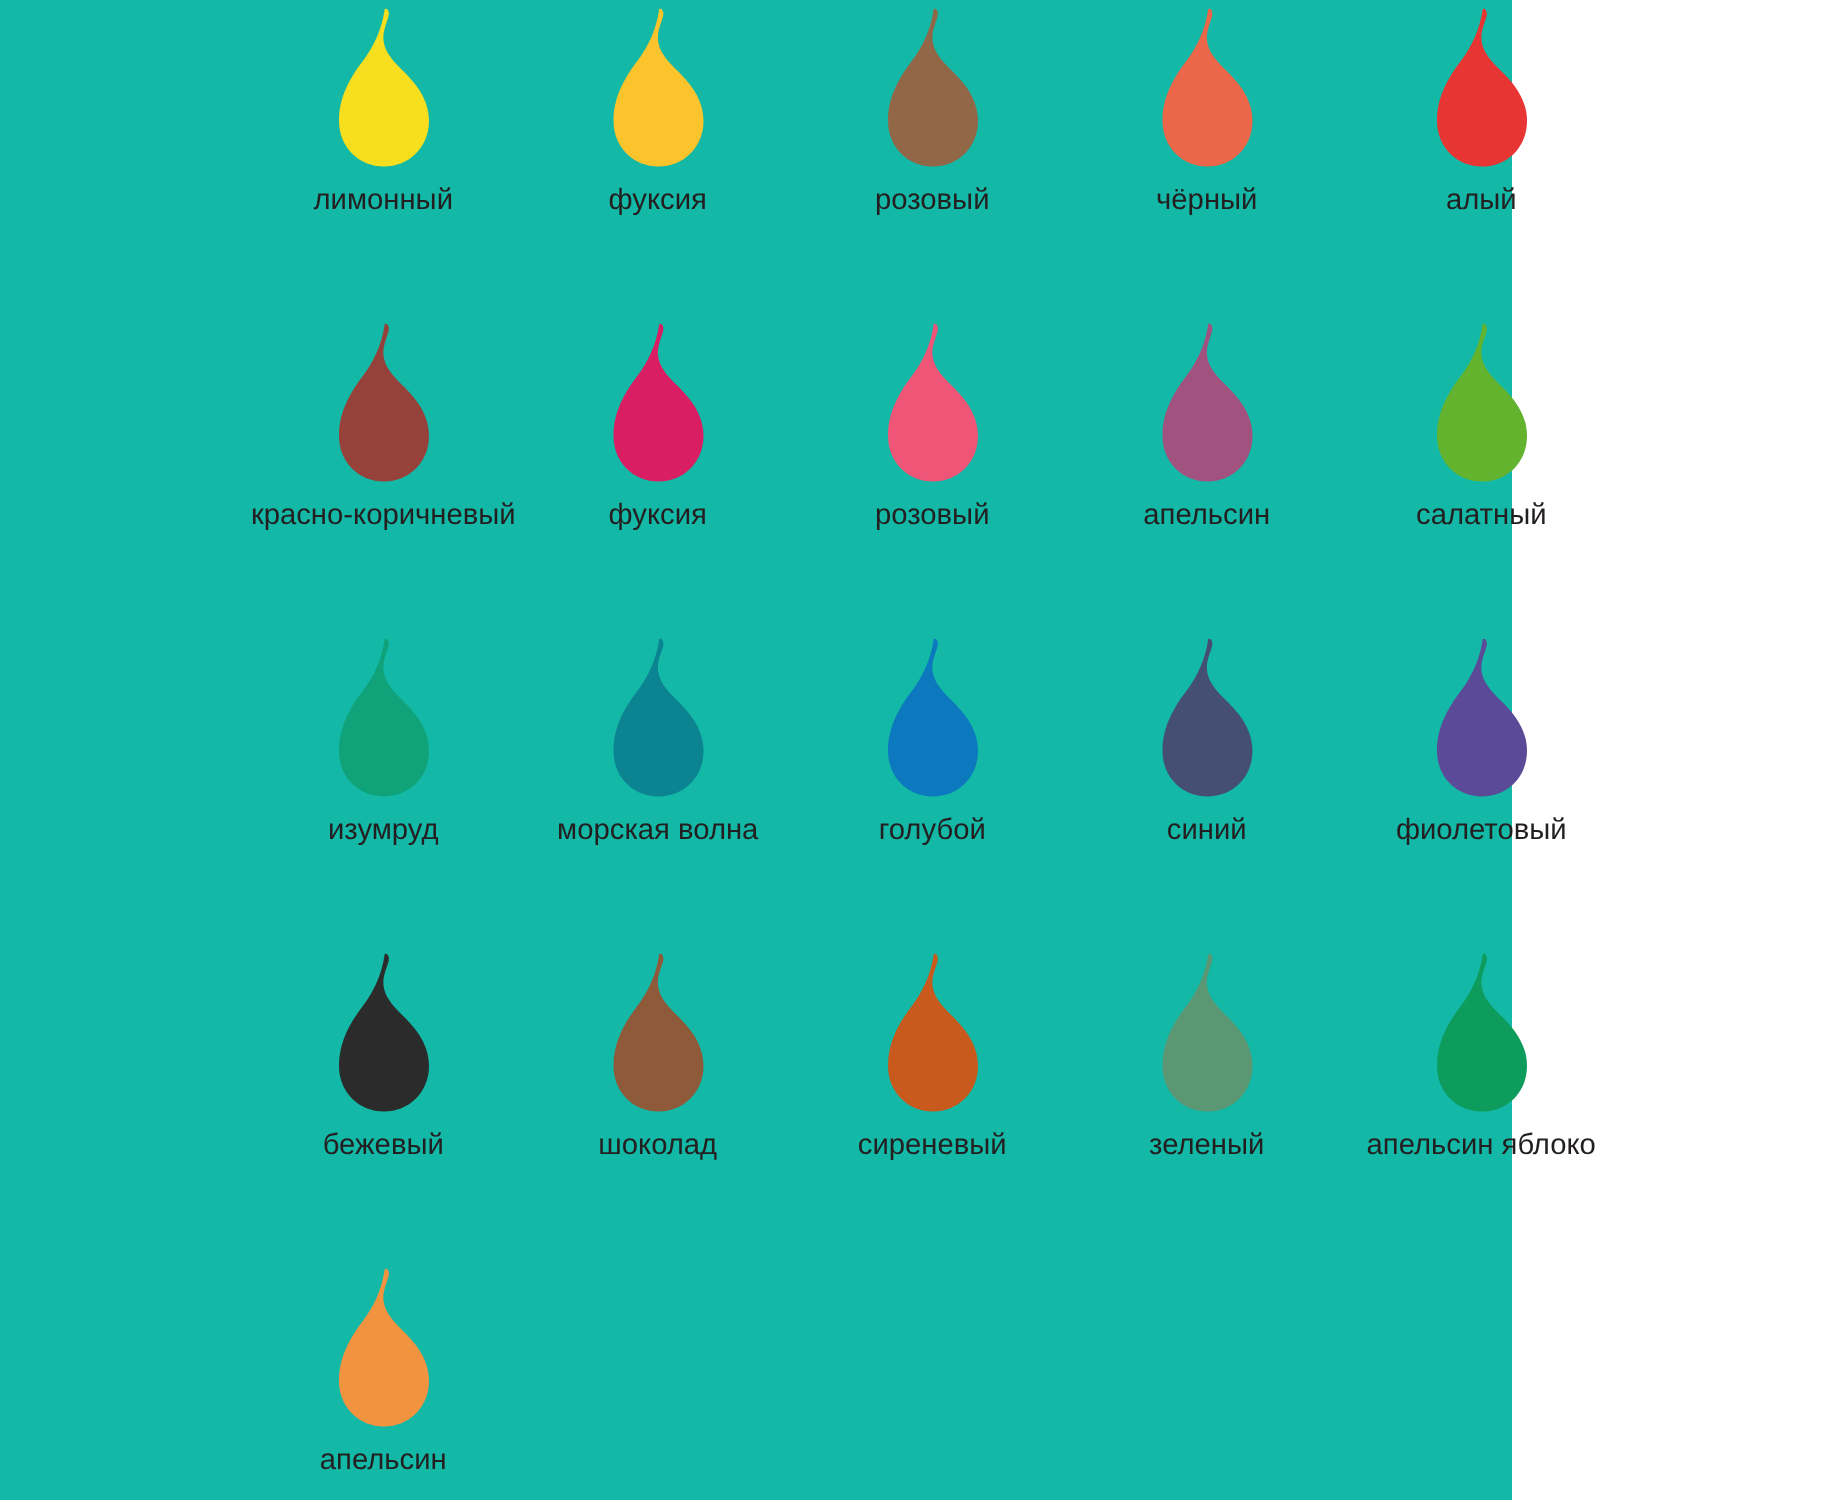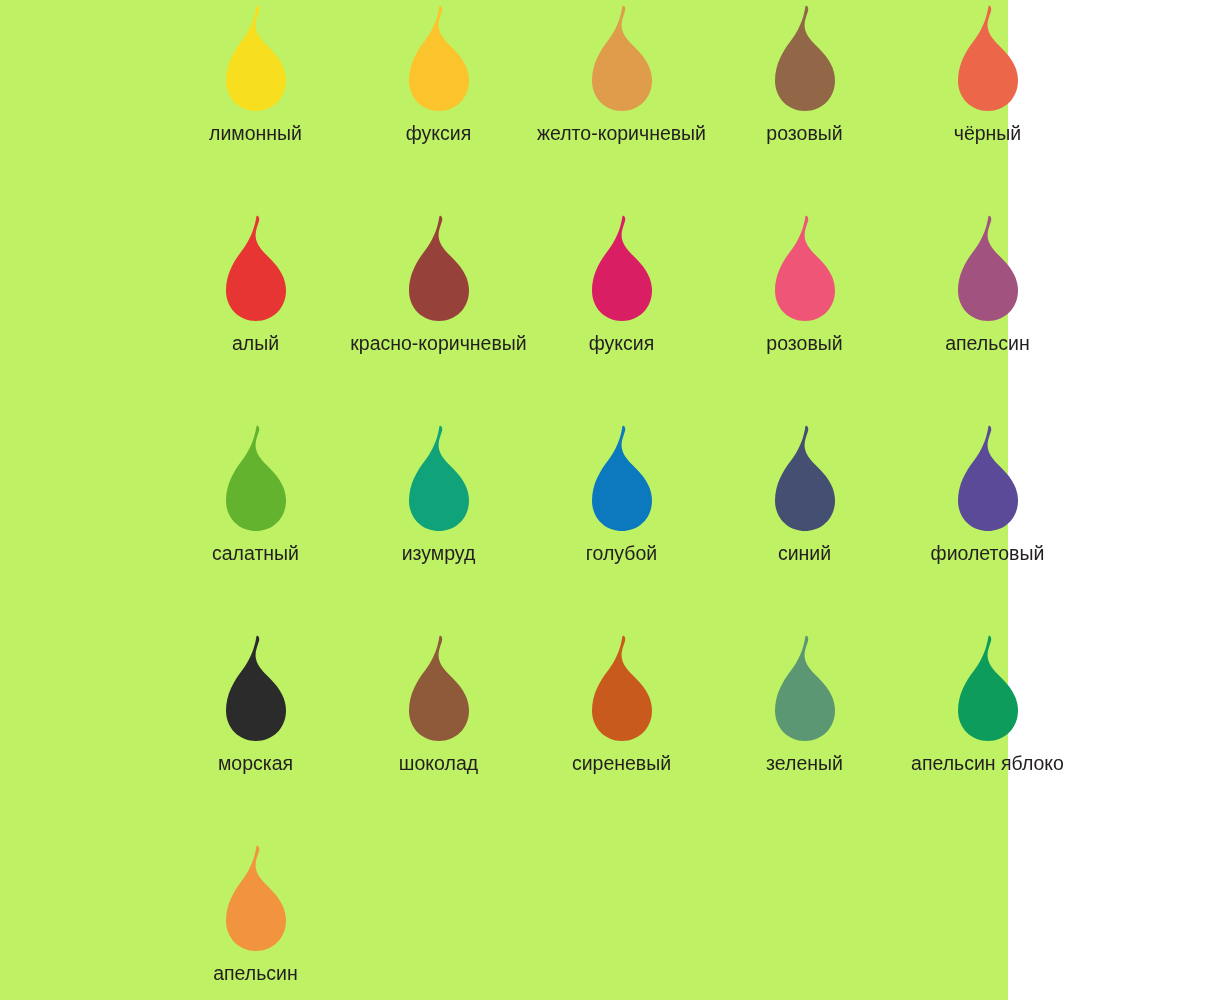--- a/index.html
+++ b/index.html
@@ -11,21 +11,21 @@
   body {
     width: 1223px;
     height: 1000px;
     overflow: hidden;
     font-family: "Liberation Sans", "DejaVu Sans", sans-serif;
   }
 
   #palette-sheet {
     width: 1008px;
     height: 1000px;
-    background: #bef264;
+    background: #14b8a6;
     position: relative;
     box-sizing: border-box;
     padding: 0;
   }
 
   .palette-grid {
     display: grid;
     grid-template-columns: repeat(5, 183px);
     grid-auto-rows: 210px;
     justify-content: start;
@@ -88,28 +88,20 @@
         <div class="drop-wrap">
           <svg class="drop-svg" viewBox="0 0 96 112">
             <path d="M48.5,4 C50,3 52,5.5 51,9 C49.3,15 46.5,20 48,27 C49.6,34.4 55.5,40 62,46.5 C72.5,57 78,67 78,78.5 C78,96.5 64.5,109 48,109 C31.5,109 18,96.5 18,78.5 C18,62 26,49 34,38.5 C41,29.3 46.5,18 48.5,4 Z" fill="#FBC42C"></path>
           </svg>
         </div>
         <div class="swatch-label">фуксия</div>
       </div>
       <div class="swatch-cell">
         <div class="drop-wrap">
           <svg class="drop-svg" viewBox="0 0 96 112">
-            <path d="M48.5,4 C50,3 52,5.5 51,9 C49.3,15 46.5,20 48,27 C49.6,34.4 55.5,40 62,46.5 C72.5,57 78,67 78,78.5 C78,96.5 64.5,109 48,109 C31.5,109 18,96.5 18,78.5 C18,62 26,49 34,38.5 C41,29.3 46.5,18 48.5,4 Z" fill="#DF9C4B"></path>
-          </svg>
-        </div>
-        <div class="swatch-label">желто-коричневый</div>
-      </div>
-      <div class="swatch-cell">
-        <div class="drop-wrap">
-          <svg class="drop-svg" viewBox="0 0 96 112">
             <path d="M48.5,4 C50,3 52,5.5 51,9 C49.3,15 46.5,20 48,27 C49.6,34.4 55.5,40 62,46.5 C72.5,57 78,67 78,78.5 C78,96.5 64.5,109 48,109 C31.5,109 18,96.5 18,78.5 C18,62 26,49 34,38.5 C41,29.3 46.5,18 48.5,4 Z" fill="#916747"></path>
           </svg>
         </div>
         <div class="swatch-label">розовый</div>
       </div>
       <div class="swatch-cell">
         <div class="drop-wrap">
           <svg class="drop-svg" viewBox="0 0 96 112">
             <path d="M48.5,4 C50,3 52,5.5 51,9 C49.3,15 46.5,20 48,27 C49.6,34.4 55.5,40 62,46.5 C72.5,57 78,67 78,78.5 C78,96.5 64.5,109 48,109 C31.5,109 18,96.5 18,78.5 C18,62 26,49 34,38.5 C41,29.3 46.5,18 48.5,4 Z" fill="#EC6749"></path>
           </svg>
@@ -168,20 +160,28 @@
         <div class="drop-wrap">
           <svg class="drop-svg" viewBox="0 0 96 112">
             <path d="M48.5,4 C50,3 52,5.5 51,9 C49.3,15 46.5,20 48,27 C49.6,34.4 55.5,40 62,46.5 C72.5,57 78,67 78,78.5 C78,96.5 64.5,109 48,109 C31.5,109 18,96.5 18,78.5 C18,62 26,49 34,38.5 C41,29.3 46.5,18 48.5,4 Z" fill="#10A37A"></path>
           </svg>
         </div>
         <div class="swatch-label">изумруд</div>
       </div>
       <div class="swatch-cell">
         <div class="drop-wrap">
           <svg class="drop-svg" viewBox="0 0 96 112">
+            <path d="M48.5,4 C50,3 52,5.5 51,9 C49.3,15 46.5,20 48,27 C49.6,34.4 55.5,40 62,46.5 C72.5,57 78,67 78,78.5 C78,96.5 64.5,109 48,109 C31.5,109 18,96.5 18,78.5 C18,62 26,49 34,38.5 C41,29.3 46.5,18 48.5,4 Z" fill="#0B8391"></path>
+          </svg>
+        </div>
+        <div class="swatch-label">морская волна</div>
+      </div>
+      <div class="swatch-cell">
+        <div class="drop-wrap">
+          <svg class="drop-svg" viewBox="0 0 96 112">
             <path d="M48.5,4 C50,3 52,5.5 51,9 C49.3,15 46.5,20 48,27 C49.6,34.4 55.5,40 62,46.5 C72.5,57 78,67 78,78.5 C78,96.5 64.5,109 48,109 C31.5,109 18,96.5 18,78.5 C18,62 26,49 34,38.5 C41,29.3 46.5,18 48.5,4 Z" fill="#0C79BE"></path>
           </svg>
         </div>
         <div class="swatch-label">голубой</div>
       </div>
       <div class="swatch-cell">
         <div class="drop-wrap">
           <svg class="drop-svg" viewBox="0 0 96 112">
             <path d="M48.5,4 C50,3 52,5.5 51,9 C49.3,15 46.5,20 48,27 C49.6,34.4 55.5,40 62,46.5 C72.5,57 78,67 78,78.5 C78,96.5 64.5,109 48,109 C31.5,109 18,96.5 18,78.5 C18,62 26,49 34,38.5 C41,29.3 46.5,18 48.5,4 Z" fill="#454F72"></path>
           </svg>
@@ -195,21 +195,21 @@
           </svg>
         </div>
         <div class="swatch-label">фиолетовый</div>
       </div>
       <div class="swatch-cell">
         <div class="drop-wrap">
           <svg class="drop-svg" viewBox="0 0 96 112">
             <path d="M48.5,4 C50,3 52,5.5 51,9 C49.3,15 46.5,20 48,27 C49.6,34.4 55.5,40 62,46.5 C72.5,57 78,67 78,78.5 C78,96.5 64.5,109 48,109 C31.5,109 18,96.5 18,78.5 C18,62 26,49 34,38.5 C41,29.3 46.5,18 48.5,4 Z" fill="#2B2B2B"></path>
           </svg>
         </div>
-        <div class="swatch-label">морская</div>
+        <div class="swatch-label">бежевый</div>
       </div>
       <div class="swatch-cell">
         <div class="drop-wrap">
           <svg class="drop-svg" viewBox="0 0 96 112">
             <path d="M48.5,4 C50,3 52,5.5 51,9 C49.3,15 46.5,20 48,27 C49.6,34.4 55.5,40 62,46.5 C72.5,57 78,67 78,78.5 C78,96.5 64.5,109 48,109 C31.5,109 18,96.5 18,78.5 C18,62 26,49 34,38.5 C41,29.3 46.5,18 48.5,4 Z" fill="#8E5A3A"></path>
           </svg>
         </div>
         <div class="swatch-label">шоколад</div>
       </div>
       <div class="swatch-cell">

